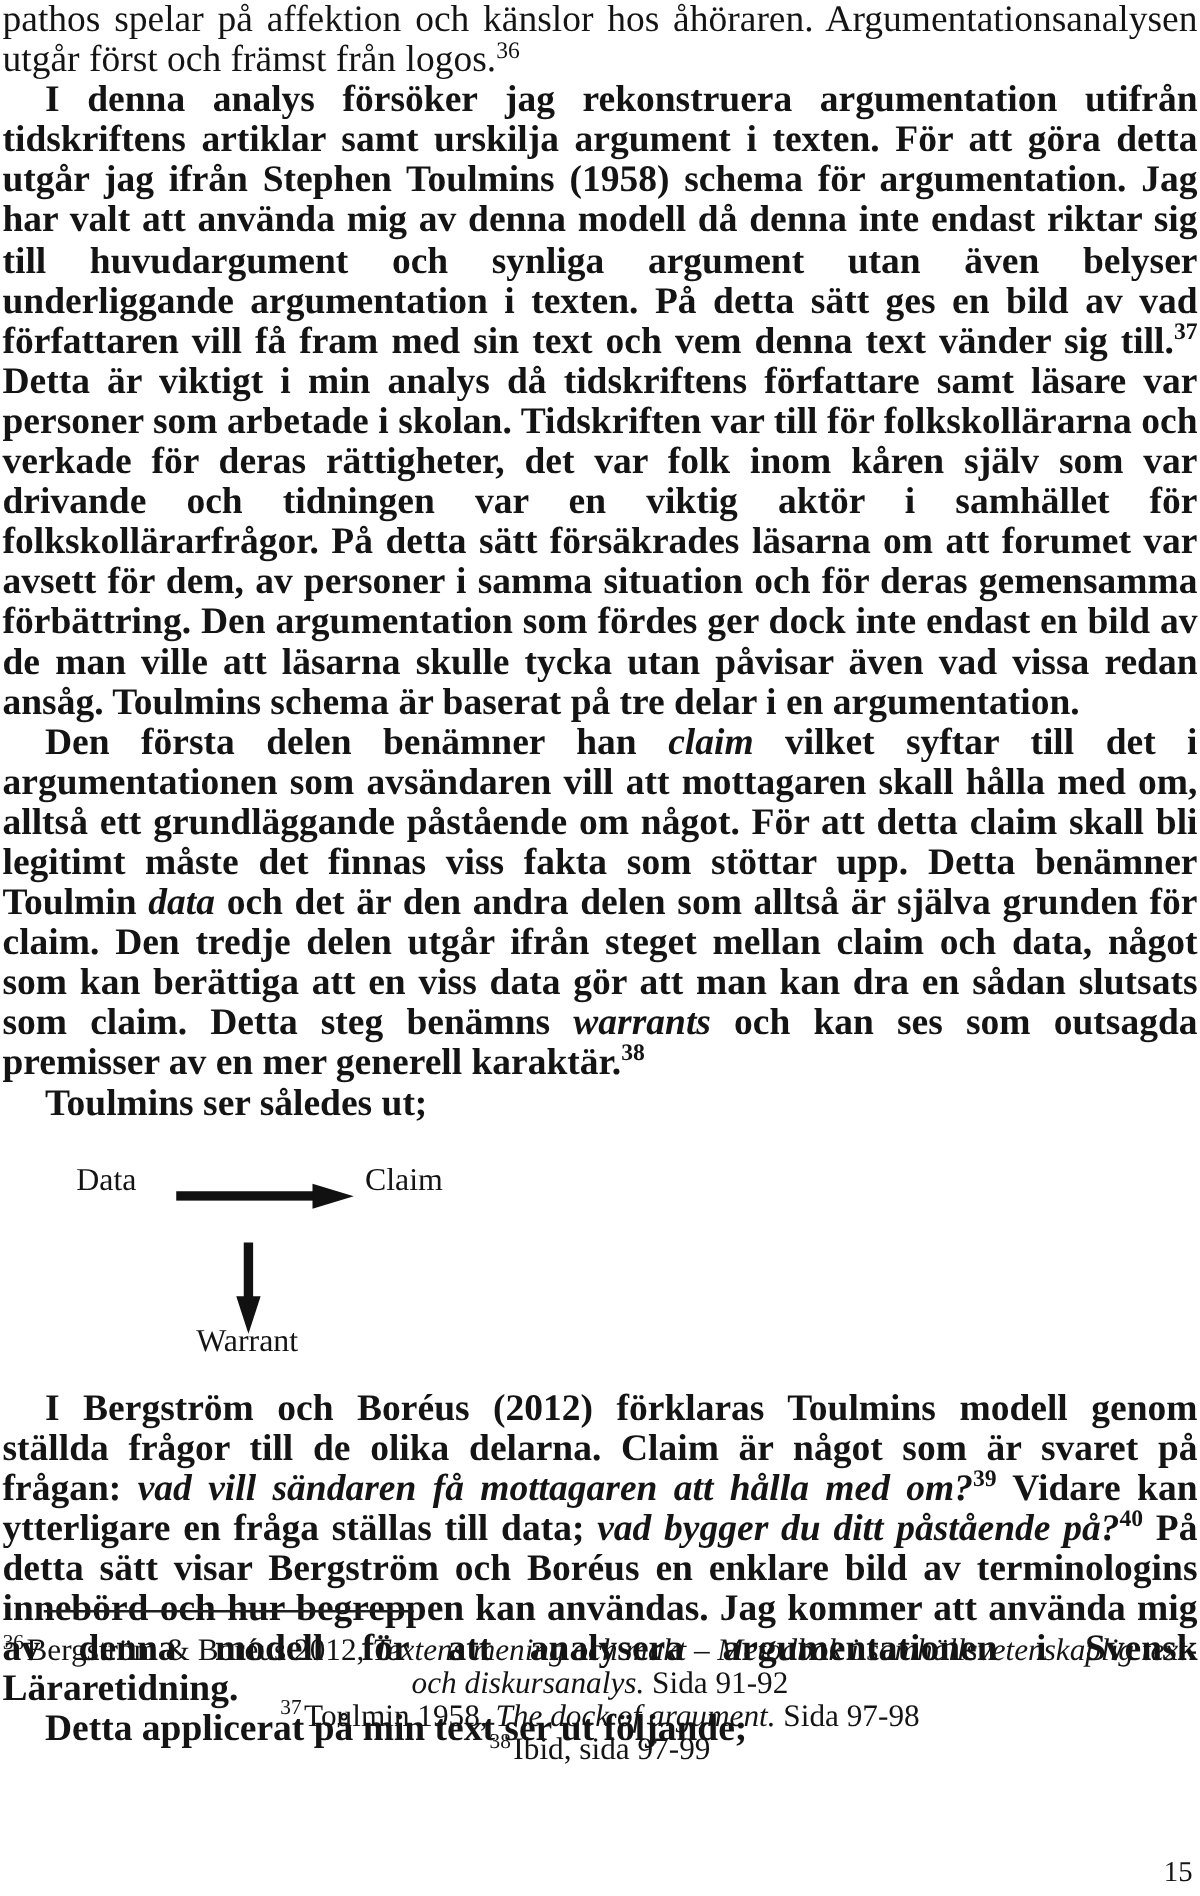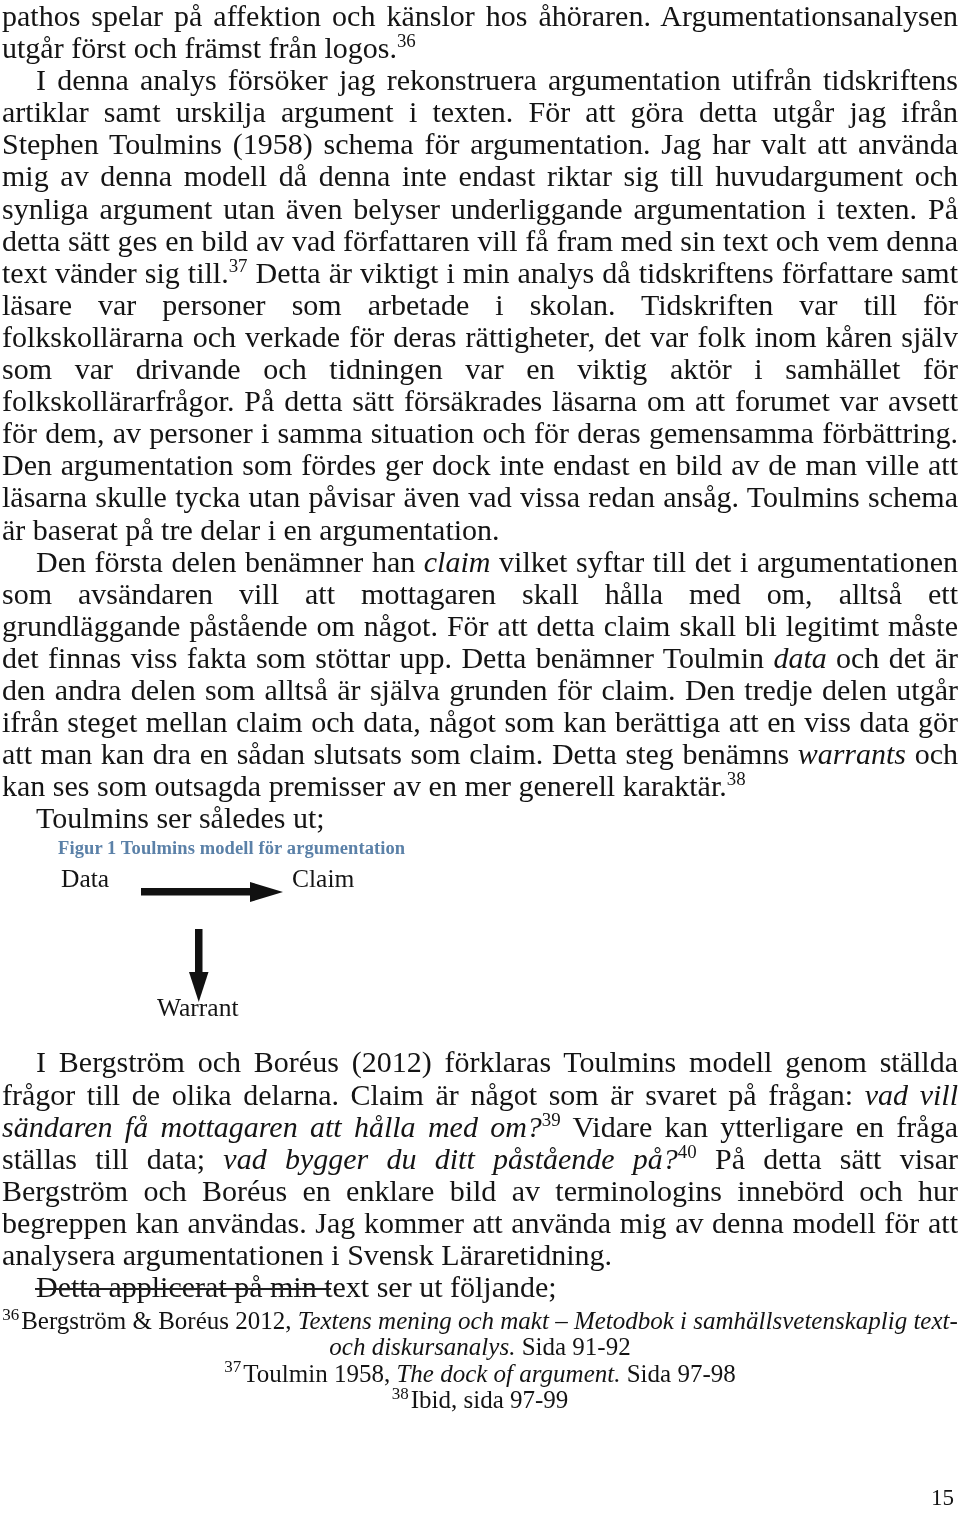--- a/index.html
+++ b/index.html
@@ -34,21 +34,21 @@
   p.para {
     margin: 0;
     font-size: 30px;
     line-height: 32.1px;
     text-align: justify;
     text-justify: inter-word;
     -webkit-hyphens: none;
     hyphens: none;
   }
 
-  p.indent { text-indent: 34px; }
+  p.indent { text-indent: 34px; font-weight: bold; }
 
   .it { font-style: italic; }
 
   sup.fn {
     font-size: 0.63em;
     vertical-align: super;
     line-height: 0;
   }
 
   
@@ -135,21 +135,20 @@
 <div class="page">
 
   <div class="body-col">
 
     <p class="para">pathos spelar på affektion och känslor hos åhöraren. Argumentationsanalysen utgår först och främst från logos.<sup class="fn">36</sup></p>
     <p class="para indent">I denna analys försöker jag rekonstruera argumentation utifrån tidskriftens artiklar samt urskilja argument i texten. För att göra detta utgår jag ifrån Stephen Toulmins (1958) schema för argumentation. Jag har valt att använda mig av denna modell då denna inte endast riktar sig till huvudargument och synliga argument utan även belyser underliggande argumentation i texten. På detta sätt ges en bild av vad författaren vill få fram med sin text och vem denna text vänder sig till.<sup class="fn">37</sup> Detta är viktigt i min analys då tidskriftens författare samt läsare var personer som arbetade i skolan. Tidskriften var till för folkskollärarna och verkade för deras rättigheter, det var folk inom kåren själv som var drivande och tidningen var en viktig aktör i samhället för folkskollärarfrågor. På detta sätt försäkrades läsarna om att forumet var avsett för dem, av personer i samma situation och för deras gemensamma förbättring. Den argumentation som fördes ger dock inte endast en bild av de man ville att läsarna skulle tycka utan påvisar även vad vissa redan ansåg. Toulmins schema är baserat på tre delar i en argumentation.</p>
     <p class="para indent">Den första delen benämner han <span class="it">claim</span> vilket syftar till det i argumentationen som avsändaren vill att mottagaren skall hålla med om, alltså ett grundläggande påstående om något. För att detta claim skall bli legitimt måste det finnas viss fakta som stöttar upp. Detta benämner Toulmin <span class="it">data</span> och det är den andra delen som alltså är själva grunden för claim.  Den tredje delen utgår ifrån steget mellan claim och data, något som kan berättiga att en viss data gör att man kan dra en sådan slutsats som claim. Detta steg benämns <span class="it">warrants</span> och kan ses som outsagda premisser av en mer generell karaktär.<sup class="fn">38</sup></p>
     <p class="para indent">Toulmins ser således ut;</p>
 
     <div class="figure-wrap">
-      <div class="fig-caption">Figur 1 Toulmins modell för argumentation</div>
 
       <svg class="fig-svg" viewBox="0 0 500 212">
         <g fill="#111111">
           <rect x="139" y="54" width="115" height="7.5"></rect>
           <polygon points="248,48 281,58 248,68"></polygon>
         </g>
         <g fill="#111111">
           <rect x="193" y="95" width="7.5" height="50"></rect>
           <polygon points="187,138 196.75,168 206.5,138"></polygon>
         </g>

